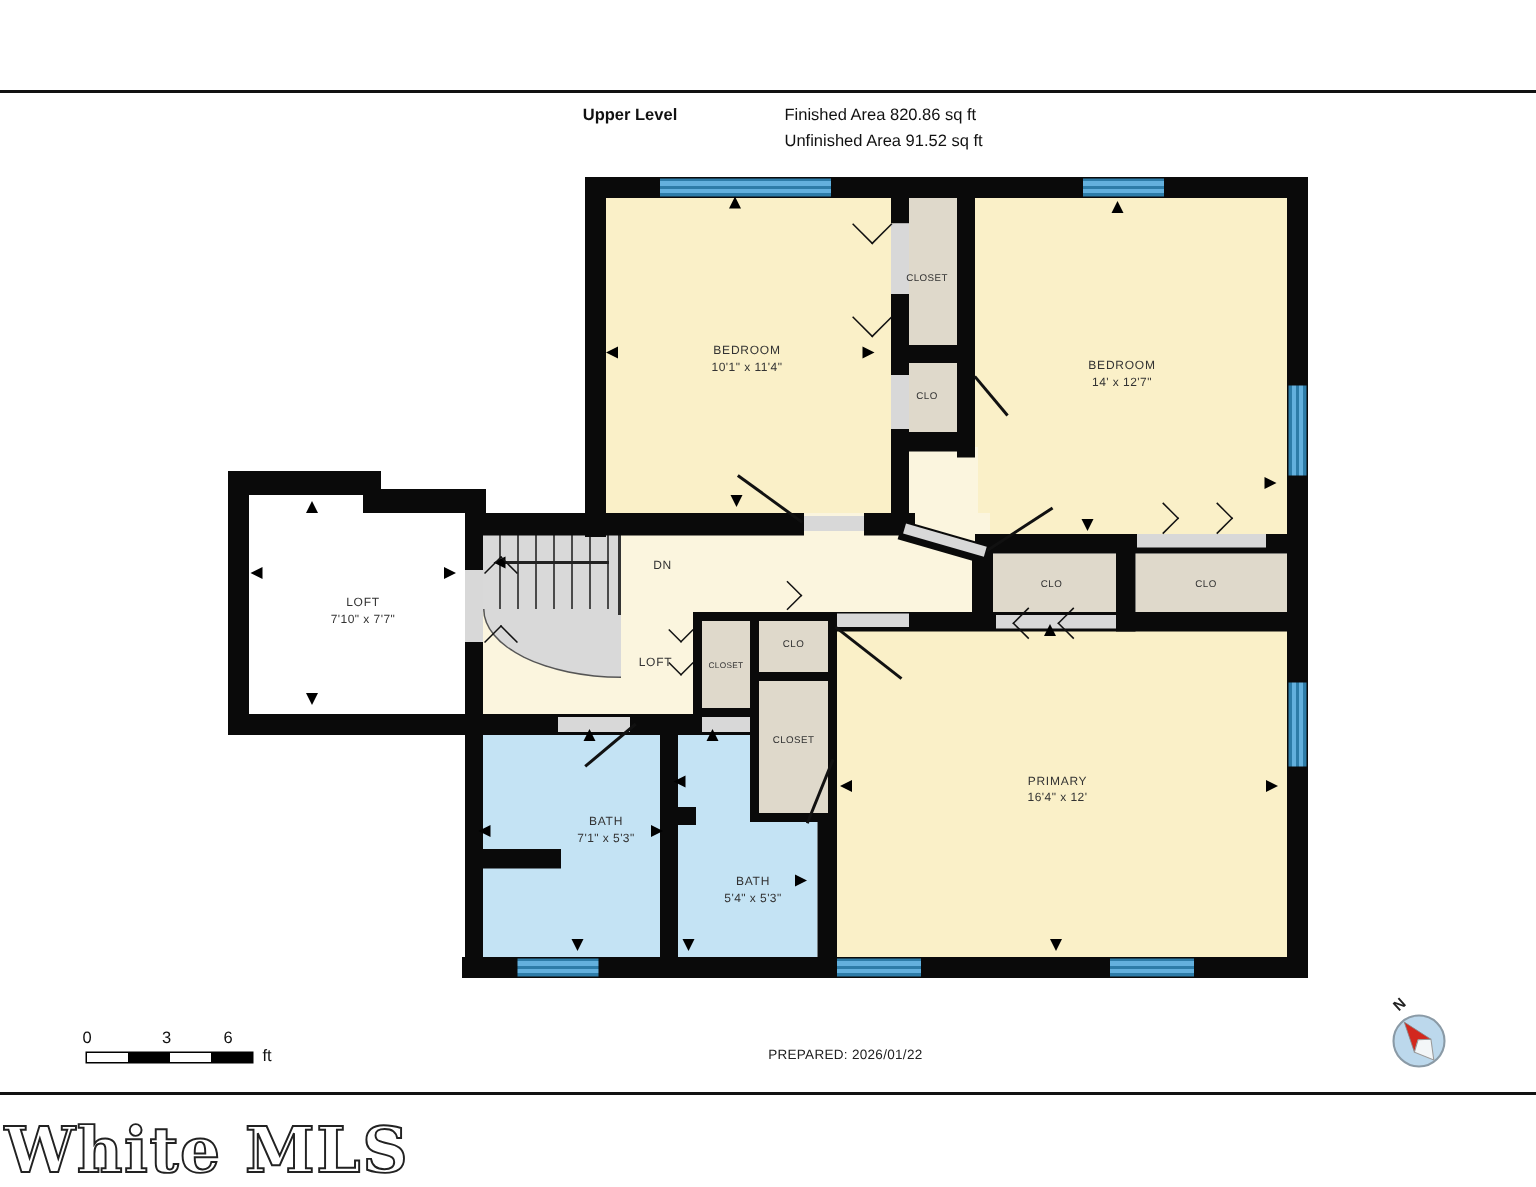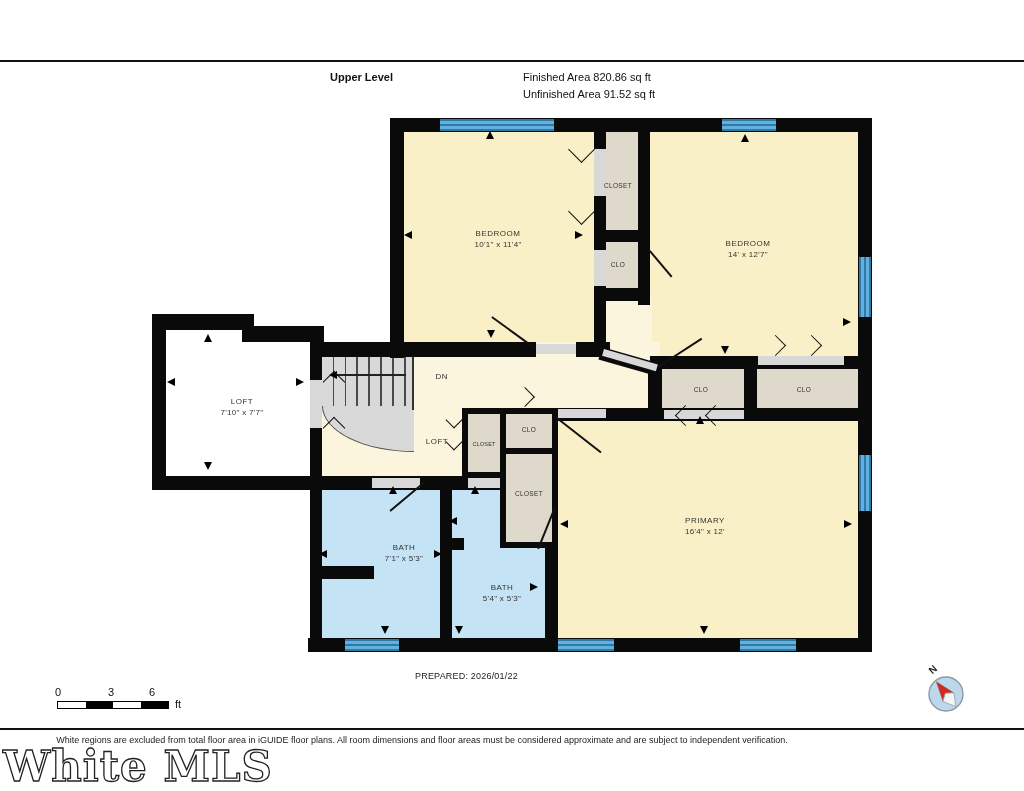--- a/index.html
+++ b/index.html
@@ -56,21 +56,21 @@
   .logo{position:absolute;left:3px;top:742px;font-family:"DejaVu Serif","Liberation Serif",serif;
         font-size:42px;font-weight:bold;letter-spacing:1px;color:#fff;
         -webkit-text-stroke:1.3px #222;text-stroke:1.3px #222;}
 </style>
 </head>
 <body>
 
 <div class="page">
 
   <div class="rule" style="top:60px;"></div>
-  <div class="sub-b" style="left:330px;top:71px;width:180px;text-align:left;">Upper Level</div>
+  <div class="sub-b" style="left:330px;top:71px;width:180px;text-align:center;">Upper Level</div>
   <div class="sub" style="left:523px;top:71px;">Finished Area 820.86 sq ft</div>
   <div class="sub" style="left:523px;top:88px;">Unfinished Area 91.52 sq ft</div>
 
   <div class="fill cream" style="left:402px;top:131px;width:194px;height:215px;"></div>
   <div class="fill cream" style="left:650px;top:131px;width:210px;height:228px;"></div>
   <div class="fill taupe" style="left:606px;top:131px;width:32px;height:101px;"></div>
   <div class="fill taupe" style="left:606px;top:242px;width:32px;height:48px;"></div>
   <div class="fill hallc" style="left:322px;top:342px;width:338px;height:72px;"></div>
   <div class="fill hallc" style="left:322px;top:408px;width:240px;height:72px;"></div>
   <div class="fill hallc" style="left:600px;top:298px;width:52px;height:60px;"></div>
@@ -214,28 +214,27 @@
   <div class="ar ar-right" style="left:434px;top:550px;"></div>
   <div class="ar ar-right" style="left:530px;top:583px;"></div>
   <div class="ar ar-right" style="left:844px;top:520px;"></div>
 
   <div class="scalenum" style="left:55px;top:686px;">0</div>
   <div class="scalenum" style="left:108px;top:686px;">3</div>
   <div class="scalenum" style="left:149px;top:686px;">6</div>
   <div class="scalebar" style="left:57px;top:701px;"></div>
   <div class="scalenum" style="left:175px;top:698px;">ft</div>
 
-  <div class="prepared" style="left:415px;top:671px;width:200px;text-align:left;">PREPARED: 2026/01/22</div>
+  <div class="prepared" style="left:415px;top:698px;width:200px;text-align:right;">PREPARED: 2026/01/22</div>
 
   <svg style="position:absolute;left:914px;top:660px;" width="60" height="60" viewBox="0 0 60 60">
     <circle cx="32" cy="34" r="17" fill="#BCD8EC" stroke="#8A9AA6" stroke-width="1.4"></circle>
     <g transform="rotate(-38 32 34)">
       <polygon points="32,18 25,38 32,33 39,38" fill="#D2281E" stroke="#888" stroke-width="0.5"></polygon>
       <polygon points="32,33 25,38 32,50 39,38" fill="#F3F6F8" stroke="#999" stroke-width="0.7"></polygon>
     </g>
     <text x="16" y="14" transform="rotate(-42 18 11)" font-size="10" font-weight="bold" fill="#222">N</text>
   </svg>
 
   <div class="rule" style="top:728px;"></div>
-  <div class="disclaimer">White regions are excluded from total floor area in iGUIDE floor plans. All room dimensions and floor areas must be considered approximate and are subject to independent verification.</div>
   <div class="logo">White MLS</div>
 
 </div>
 
 </body></html>

